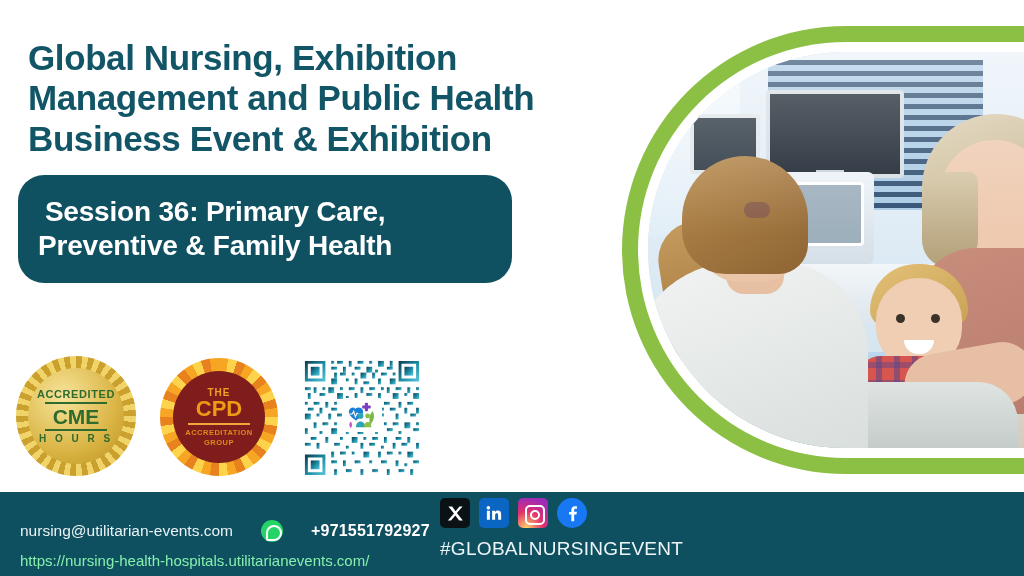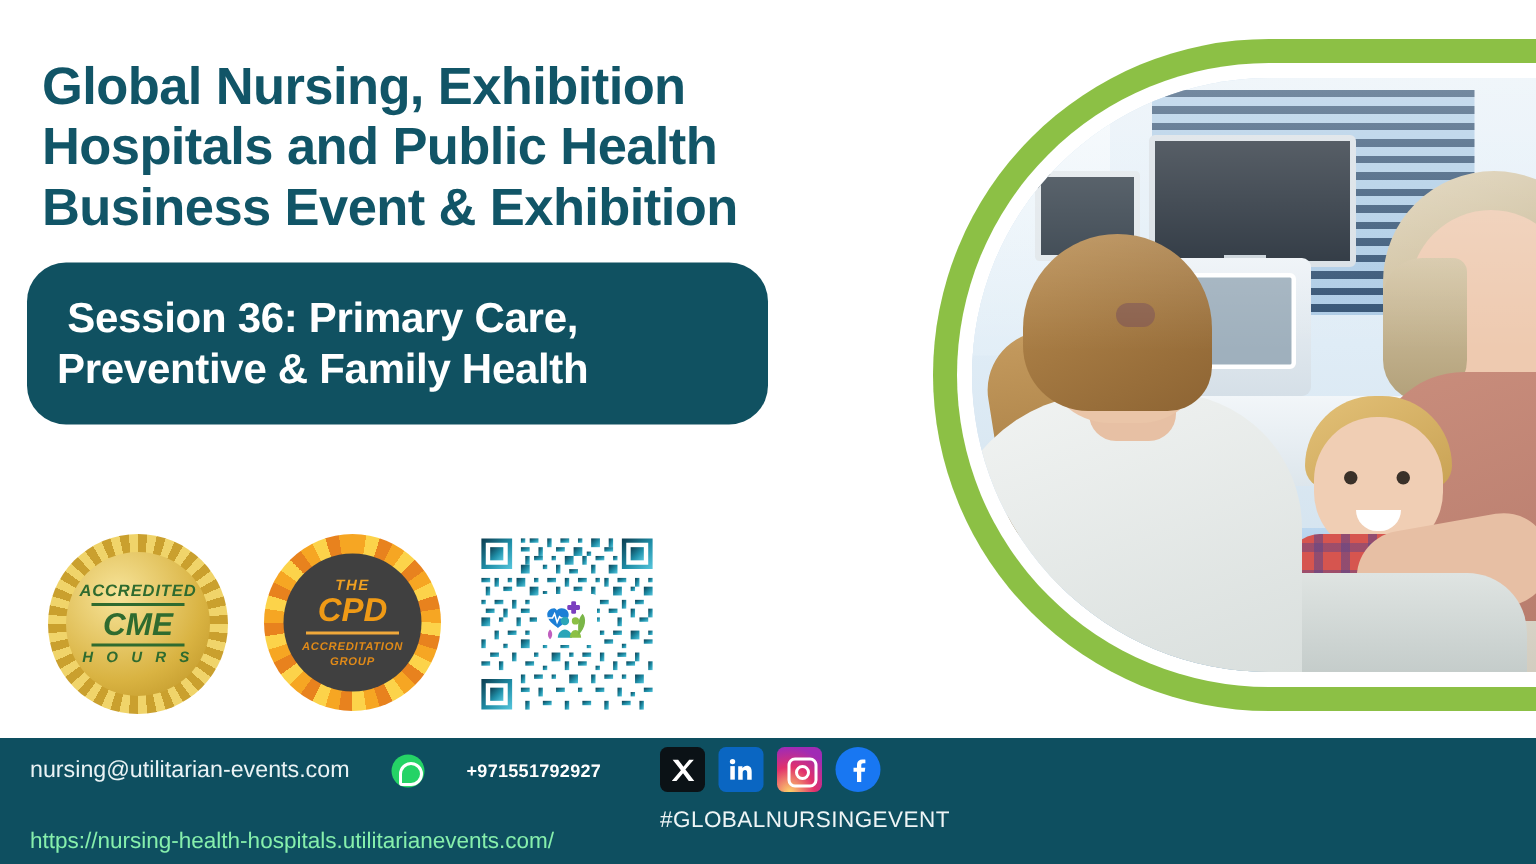--- a/index.html
+++ b/index.html
@@ -109,21 +109,21 @@
   .session-text{
     margin-left:20px;color:#ffffff;font-size:28px;line-height:1.2;
     font-weight:bold;letter-spacing:-0.2px;text-align:center;
   }
   .datetext{
     position:absolute;left:30px;top:297px;
     font-size:22px;font-weight:bold;color:#115567;letter-spacing:-0.2px;
   }
 
   
-  .badges{position:absolute;left:32px;top:356px;display:flex;align-items:flex-start;gap:24px;font-style:italic;}
+  .badges{position:absolute;left:16px;top:356px;display:flex;align-items:flex-end;gap:24px;}
   .seal{position:relative;width:120px;height:120px;}
   .seal-star{
     position:absolute;inset:0;border-radius:50%;
     background:
       repeating-conic-gradient(#caa02e 0deg 6deg,#f0d46a 6deg 12deg);
   }
   .seal-inner{
     position:absolute;left:12px;top:12px;width:96px;height:96px;border-radius:50%;
     background:radial-gradient(circle at 36% 30%,#f7e49a,#d9b342 62%,#b98f22);
     display:flex;flex-direction:column;align-items:center;justify-content:center;
@@ -133,55 +133,55 @@
   .seal-t2{font-size:21px;font-weight:bold;color:#2f6b2f;line-height:1;}
   .seal-t3{font-size:10px;font-weight:bold;color:#2f6b2f;letter-spacing:3px;}
 
   .cpd{position:relative;width:118px;height:118px;}
   .cpd-burst{
     position:absolute;inset:0;border-radius:50%;
     background:repeating-conic-gradient(#f6a623 0deg 9deg,#fcd34a 9deg 18deg,#e8821e 18deg 27deg);
   }
   .cpd-inner{
     position:absolute;left:13px;top:13px;width:92px;height:92px;border-radius:50%;
-    background:#404040;display:flex;flex-direction:column;align-items:center;justify-content:center;
+    background:#7f1d1d;display:flex;flex-direction:column;align-items:center;justify-content:center;
   }
   .cpd-the{font-size:10px;font-weight:bold;color:#f0a020;letter-spacing:1px;}
   .cpd-main{font-size:22px;font-weight:bold;color:#ef9a16;line-height:1;}
   .cpd-rule{width:62px;height:2px;background:#f0a83a;margin:3px 0;}
   .cpd-sub{font-size:7.5px;font-weight:bold;color:#e08a18;letter-spacing:.5px;text-align:center;line-height:1.25;}
 
   .qr{position:relative;width:120px;height:118px;background:#fff;}
   .qr-grid{position:absolute;inset:0;}
   .qr-logo{
     position:absolute;left:40px;top:40px;width:40px;height:34px;background:#fff;
     border-radius:3px;display:flex;align-items:center;justify-content:center;
   }
 
   
   .footer{
     position:absolute;left:0;top:492px;width:1024px;height:84px;background:#0e4f60;
   }
-  .f-contact{position:absolute;left:20px;top:11px;display:flex;align-items:center;gap:28px;}
+  .f-contact{position:absolute;left:20px;top:28px;display:flex;align-items:center;gap:28px;}
   .f-email{color:#eaf3f5;font-size:15.5px;}
   .wa{width:22px;height:22px;border-radius:50%;background:#25d366;position:relative;flex:none;}
   .wa::after{content:"";position:absolute;left:5px;top:5px;width:12px;height:12px;
       border:2px solid #fff;border-radius:50% 50% 50% 2px;}
-  .f-phone{color:#ffffff;font-size:12px;font-weight:bold;letter-spacing:.2px;}
+  .f-phone{color:#ffffff;font-size:16px;font-weight:bold;letter-spacing:.2px;}
   .f-url{position:absolute;left:20px;top:60px;color:#86efac;font-size:15px;}
 
   .socials{position:absolute;left:440px;top:6px;display:flex;align-items:center;gap:9px;}
   .s-ico{width:30px;height:30px;border-radius:5px;display:flex;align-items:center;justify-content:center;flex:none;}
   .s-x{background:#0b1216;color:#fff;font-size:19px;font-weight:bold;}
   .s-in{background:#0a66c2;color:#fff;font-size:15px;font-weight:bold;}
   .s-ig{background:radial-gradient(circle at 28% 100%,#fdd36a,#e1306c 45%,#a02bb5 80%);position:relative;}
   .s-ig::before{content:"";position:absolute;left:7px;top:7px;width:16px;height:16px;border:2.4px solid #fff;border-radius:5px;}
   .s-ig::after{content:"";position:absolute;left:12px;top:12px;width:6px;height:6px;border:2.2px solid #fff;border-radius:50%;}
   .s-fb{background:#1877f2;border-radius:50%;color:#fff;font-size:21px;font-weight:bold;font-family:"Liberation Serif",serif;}
-  .hashtag{position:absolute;left:440px;top:46px;color:#eef5f6;font-size:15px;letter-spacing:.3px;}
+  .hashtag{position:absolute;left:440px;top:46px;color:#eef5f6;font-size:19px;letter-spacing:.3px;}
 </style>
 </head>
 <body>
 
 <div class="banner">
 
   <div class="photo-block">
     <div class="green-arc"></div>
     <div class="white-gap"></div>
     <div class="photo">
@@ -218,21 +218,21 @@
       <div class="nurse-neck"></div>
       <div class="nurse-head"></div>
       <div class="nurse-hair"></div>
       <div class="nurse-tie"></div>
       <div class="ph-soft"></div>
     </div>
   </div>
 
   <div class="title">
     <div>Global Nursing, Exhibition</div>
-    <div>Hospitals and Public Health</div>
+    <div>Management and Public Health</div>
     <div>Business Event &amp; Exhibition</div>
   </div>
 
   <div class="session-pill">
     <div class="session-text">
       <div>Session 36: Primary Care,</div>
       <div>Preventive &amp; Family Health</div>
     </div>
   </div>
 

